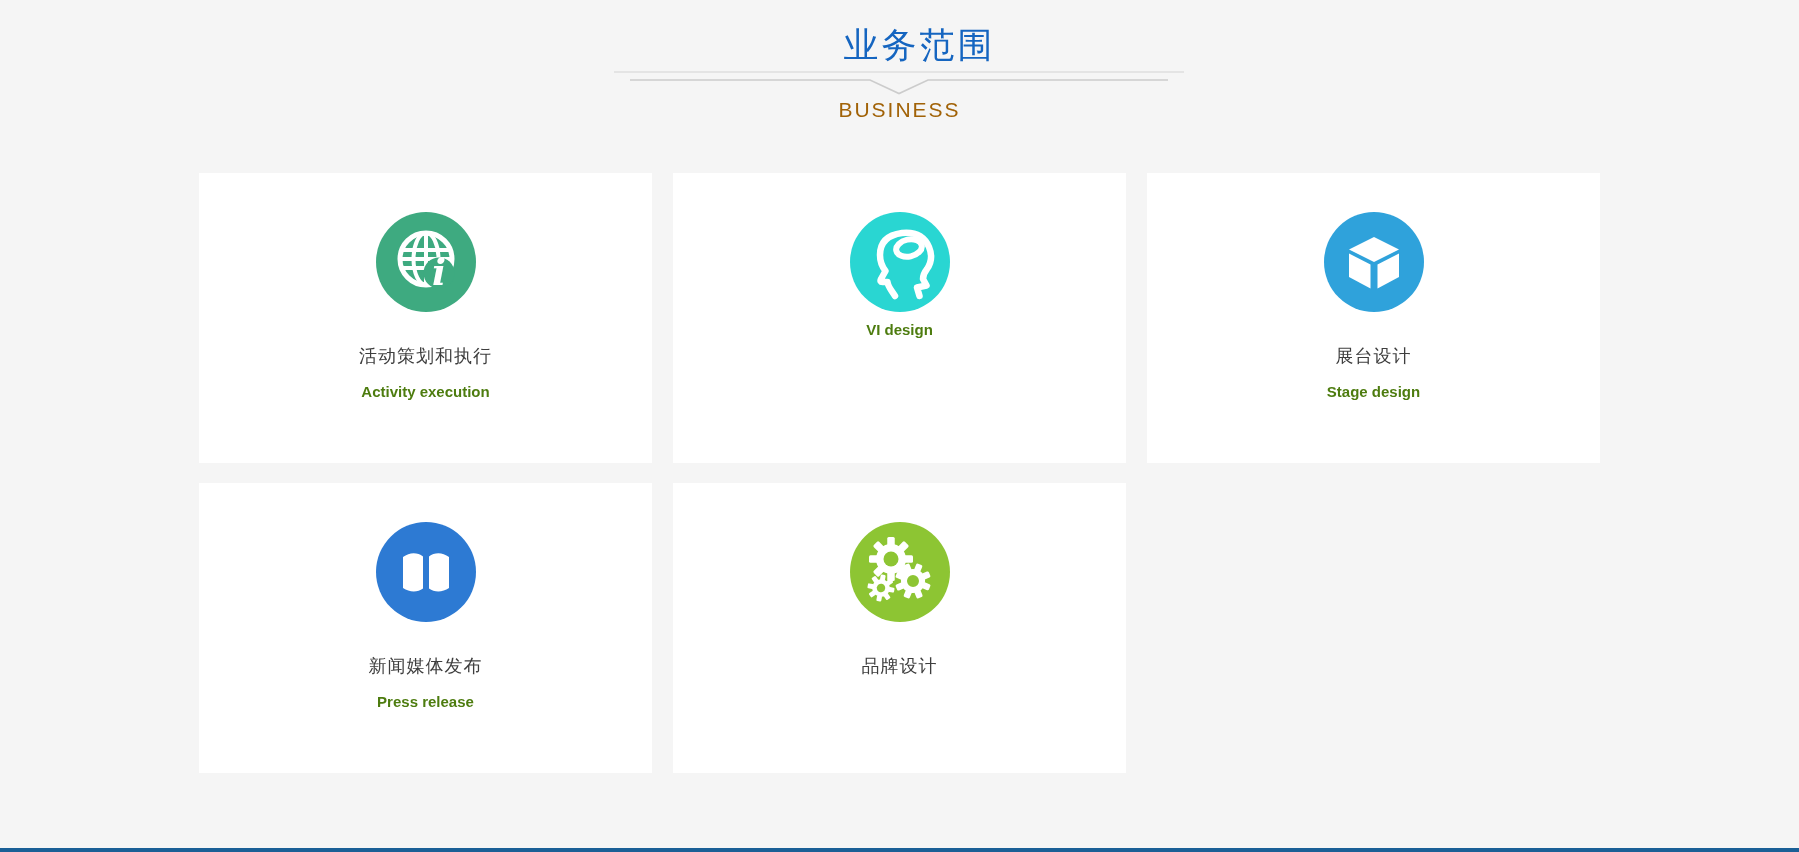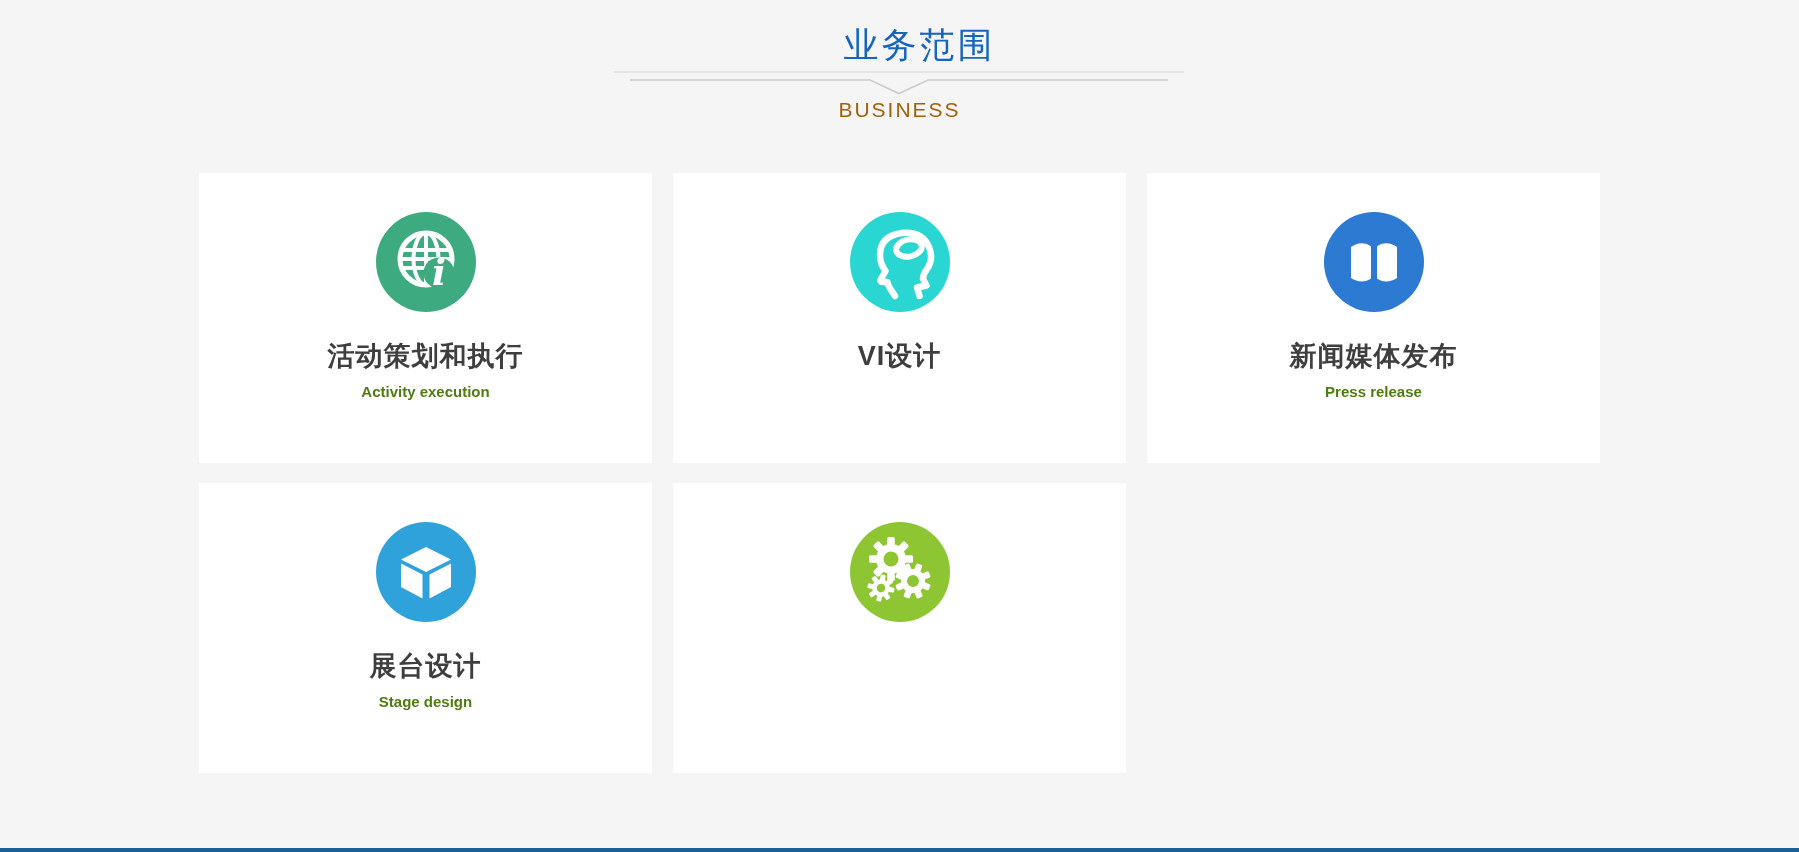--- a/index.html
+++ b/index.html
@@ -27,22 +27,22 @@
   .card{
     background:#ffffff;height:290px;text-align:center;
   }
   .icon-circle{
     width:100px;height:100px;border-radius:50%;
     margin:39px auto 0 auto;background:var(--c);
     display:flex;align-items:center;justify-content:center;
   }
   .icon-circle svg{width:100px;height:100px;display:block;}
   .card-title{
-    margin-top:26px;font-size:27px;line-height:36px;
-    font-weight:700;color:#3e3e3e;letter-spacing:1px;
+    margin-top:26px;font-size:18px;line-height:36px;
+    font-weight:400;color:#3e3e3e;letter-spacing:1px;
   }
   .card-subtitle{
     margin-top:8px;font-size:15px;line-height:20px;
     color:#4d7c0f;font-weight:700;
   }
   .bottom-bar{
     position:absolute;left:0;bottom:0;width:100%;height:4px;
     background:#1a5f96;
   }
 </style>
@@ -78,44 +78,44 @@
   </div>
 
 
   <div class="card">
     <div class="icon-circle" style="--c: #29d6d2;">
       <svg viewBox="0 0 100 100">
         <path d="M45 84 C42 79 38 75 37.5 70 L32.5 70 Q29.5 70 31 67 L35.5 59 Q30 52 30 43 Q30 24 52 21 Q72 19 79 35 Q84 47 77 57 Q73 62 73 67 L76.5 73.5 L67 75.5 L69.5 84" fill="none" stroke="#fff" stroke-width="6.5" stroke-linejoin="round" stroke-linecap="round"></path>
         <ellipse cx="59" cy="36" rx="13" ry="8.5" fill="none" stroke="#fff" stroke-width="6" transform="rotate(-12 59 36)"></ellipse>
       </svg>
     </div>
-    <div class="card-title">VI设计</div>
-  </div>
-
-  <div class="card">
-    <div class="icon-circle" style="--c: #2d7ad3;">
-      <svg viewBox="0 0 100 100">
-        <path d="M27 35 C33.5 30 41.5 30 47 34.5 L47 66.5 C41.5 70.5 33.5 70.5 27 66 Z" fill="#fff"></path>
-        <path d="M73 35 C66.5 30 58.5 30 53 34.5 L53 66.5 C58.5 70.5 66.5 70.5 73 66 Z" fill="#fff"></path>
-      </svg>
-    </div>
-    <div class="card-title">新闻媒体发布</div>
-    <div class="card-subtitle">Press release</div>
+    <div class="card-subtitle">VI design</div>
   </div>
 
   <div class="card">
     <div class="icon-circle" style="--c: #2fa2db;">
       <svg viewBox="0 0 100 100">
         <polygon points="50,25 75,37.5 50,50 25,37.5" fill="#fff"></polygon>
         <polygon points="25,41.5 46.5,52.5 46.5,76.5 25,65" fill="#fff"></polygon>
         <polygon points="75,41.5 53.5,52.5 53.5,76.5 75,65" fill="#fff"></polygon>
       </svg>
     </div>
     <div class="card-title">展台设计</div>
     <div class="card-subtitle">Stage design</div>
+  </div>
+
+  <div class="card">
+    <div class="icon-circle" style="--c: #2d7ad3;">
+      <svg viewBox="0 0 100 100">
+        <path d="M27 35 C33.5 30 41.5 30 47 34.5 L47 66.5 C41.5 70.5 33.5 70.5 27 66 Z" fill="#fff"></path>
+        <path d="M73 35 C66.5 30 58.5 30 53 34.5 L53 66.5 C58.5 70.5 66.5 70.5 73 66 Z" fill="#fff"></path>
+      </svg>
+    </div>
+    <div class="card-title">新闻媒体发布</div>
+    <div class="card-subtitle">Press release</div>
   </div>
 
   <div class="card">
     <div class="icon-circle" style="--c: #8dc533;">
       <svg viewBox="0 0 100 100">
         <g transform="translate(41 37)">
           <g fill="#fff">
             <rect x="-3.75" y="-22" width="7.5" height="9.5" rx="1.5"></rect>
             <rect x="-3.75" y="-22" width="7.5" height="9.5" rx="1.5" transform="rotate(45)"></rect>
             <rect x="-3.75" y="-22" width="7.5" height="9.5" rx="1.5" transform="rotate(90)"></rect>
@@ -151,17 +151,18 @@
             <rect x="-2.5" y="-13.5" width="5" height="6" rx="1.2" transform="rotate(180)"></rect>
             <rect x="-2.5" y="-13.5" width="5" height="6" rx="1.2" transform="rotate(225)"></rect>
             <rect x="-2.5" y="-13.5" width="5" height="6" rx="1.2" transform="rotate(270)"></rect>
             <rect x="-2.5" y="-13.5" width="5" height="6" rx="1.2" transform="rotate(315)"></rect>
           </g>
           <circle r="8.8" fill="#fff"></circle>
           <circle r="4.2" fill="var(--c)"></circle>
         </g>
       </svg>
     </div>
+    <div class="card-title">品牌设计</div>
   </div>
 
 </div>
 
 <div class="bottom-bar" style="background: rgb(26, 95, 150);"></div>
 
 </body></html>

